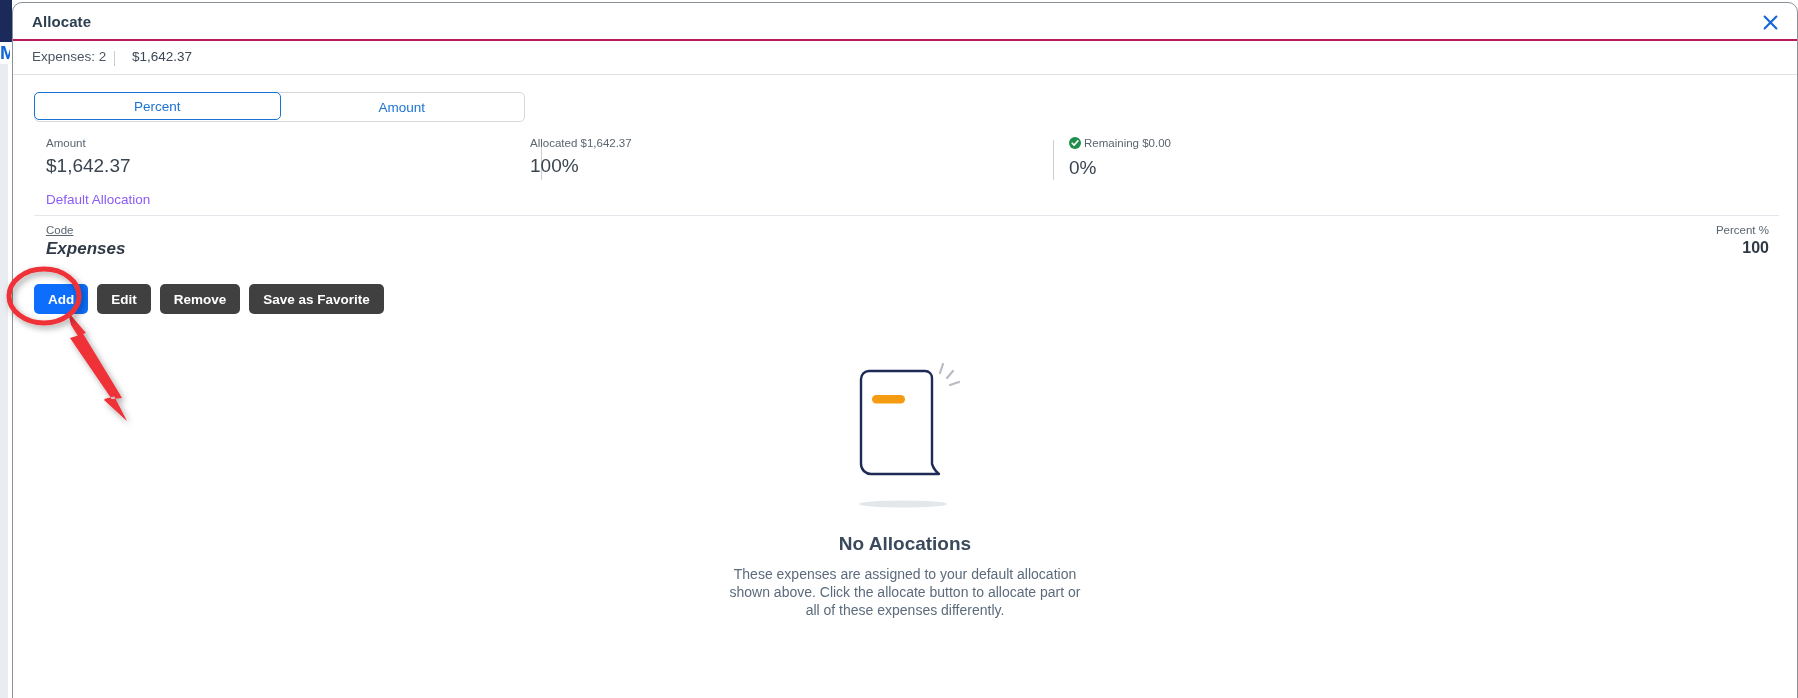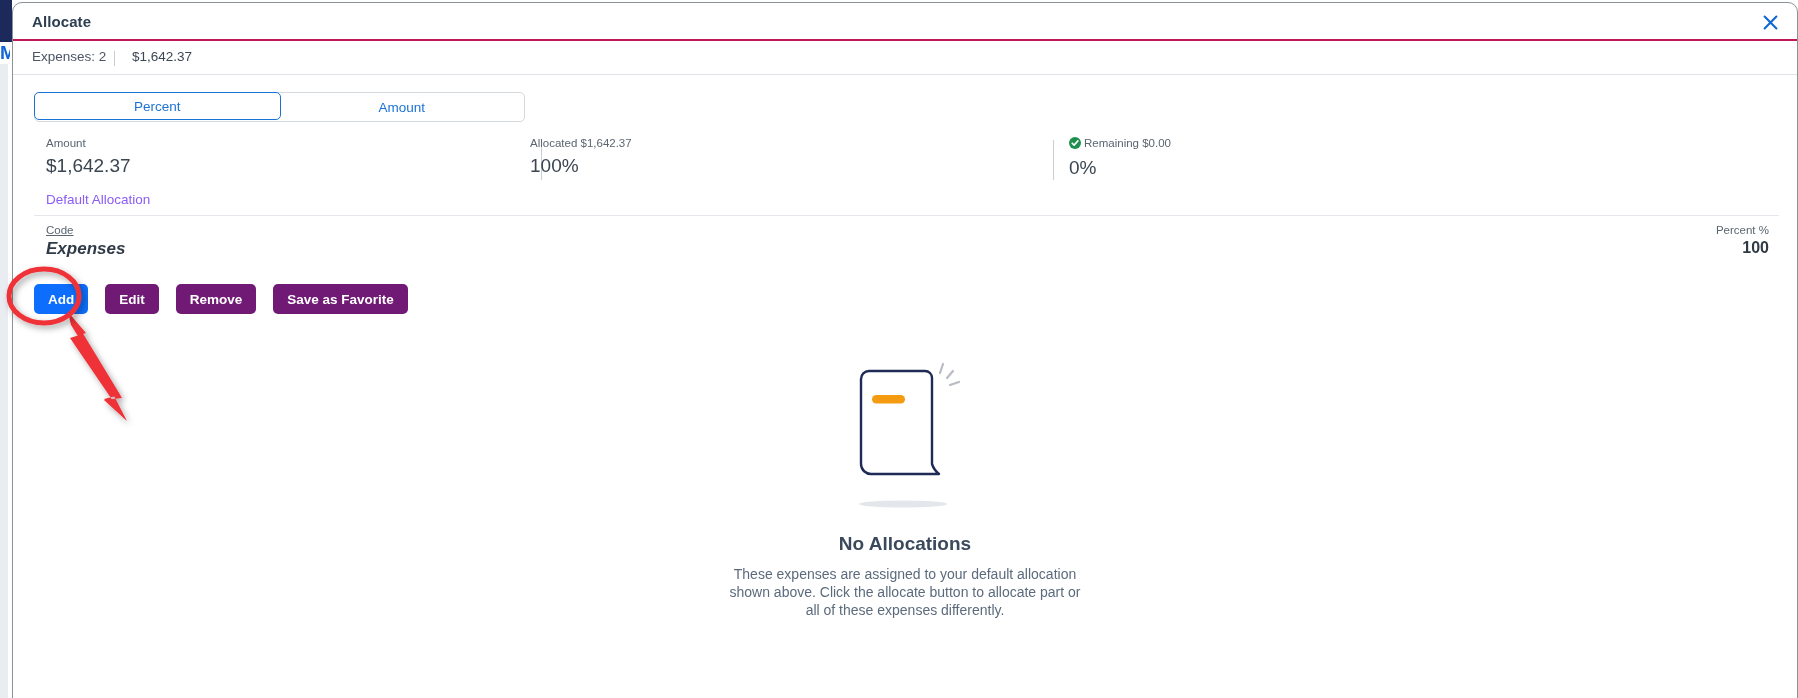--- a/index.html
+++ b/index.html
@@ -200,36 +200,36 @@
   #code-head { left: 12px; text-decoration: underline; }
   #code-cell { left: 12px; font-weight: 700; font-style: italic; }
   #percent-head { right: 10px; }
   #percent-cell { right: 10px; font-weight: 700; font-size: 16px; }
 
   
   #action-bar {
     position: absolute;
     left: 21px; top: 281px;
     display: flex;
-    gap: 17px;
+    gap: 9px;
   }
   .action-btn {
     height: 30px;
     border: none;
     border-radius: 5px;
     color: #ffffff;
     font-size: 13.5px;
     font-weight: 700;
     font-family: "Liberation Sans", sans-serif;
     padding: 0 14px;
     cursor: pointer;
     background: #0d6efd;
   }
   .action-btn.disabled {
-    background: #701a75;
+    background: #404040;
     cursor: default;
     text-align: right;
   }
 
   
   #empty-state {
     position: absolute;
     left: 0; top: 355px;
     width: 100%;
     display: flex;

